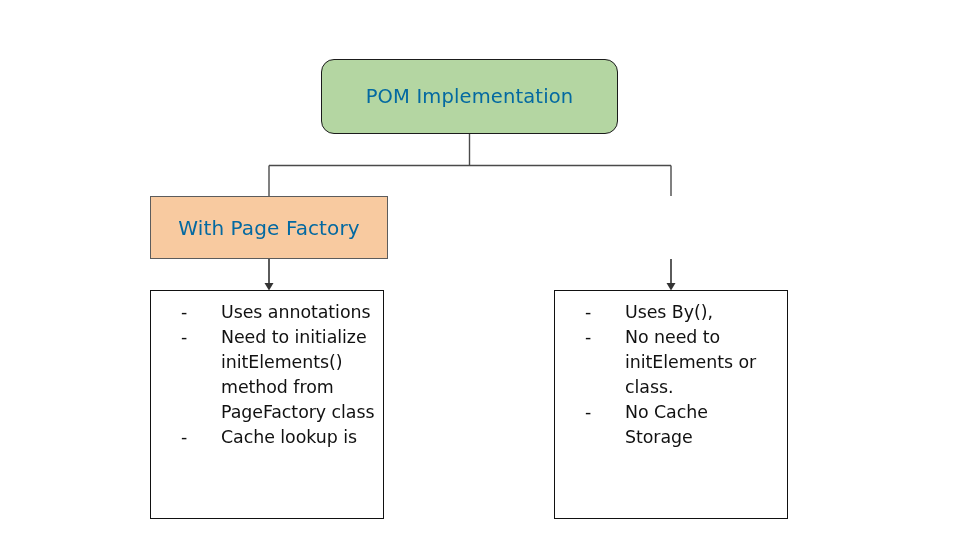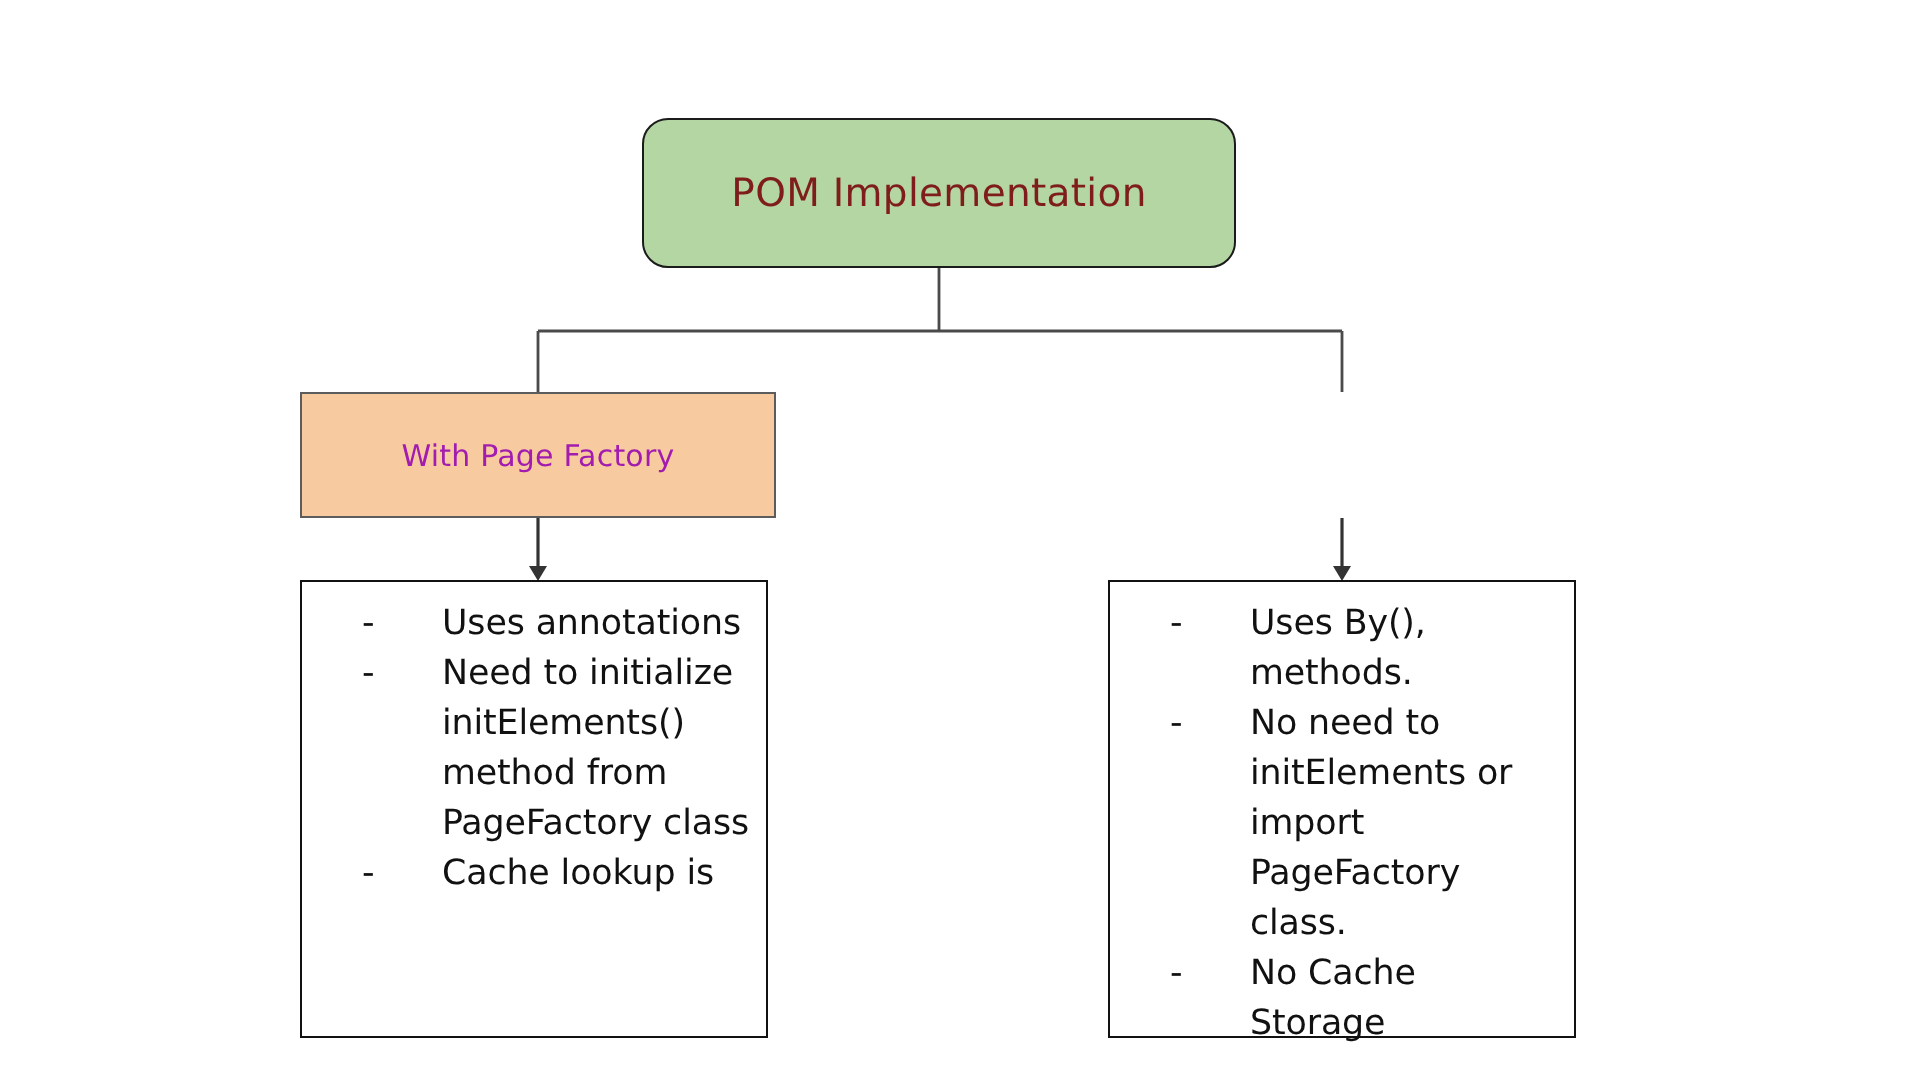--- a/index.html
+++ b/index.html
@@ -40,21 +40,21 @@
     background: #b4d6a2;
     border: 1.6px solid #1b1b1b;
     border-radius: 13px;
     display: flex;
     align-items: center;
     justify-content: center;
     text-align: center;
   }
   .root-node .node-label {
     font-size: 19.5px;
-    color: #7f1d1d;
+    color: #0369a1;
     letter-spacing: 0.15px;
     line-height: 1.2;
   }
 
   
   .branch-node {
     position: absolute;
     top: 196px;
     width: 238px;
     height: 63px;
@@ -62,22 +62,22 @@
     background: #f8caa0;
     border: 1.1px solid #5c5c5c;
     display: flex;
     align-items: center;
     justify-content: center;
     text-align: center;
   }
   .branch-node.left  { left: 150px; }
   .branch-node.right { left: 552px; }
   .branch-node .node-label {
-    font-size: 15px;
-    color: #a21caf;
+    font-size: 20px;
+    color: #0369a1;
     letter-spacing: 0.1px;
     line-height: 1.2;
   }
 
   
   .detail-box {
     position: absolute;
     top: 290px;
     width: 234px;
     height: 229px;
@@ -166,27 +166,25 @@
           <span class="txt"><span>Cache lookup is</span></span>
         </li>
       </ul>
   </div>
 
   <div class="detail-box right">
     <ul class="bullet-list">
         <li class="bullet-item">
           <span class="dash">-</span>
           <span class="txt"><span>Uses By(),</span></span>
-          <span class="txt"><span>methods.</span></span>
         </li>
         <li class="bullet-item">
           <span class="dash">-</span>
           <span class="txt"><span>No need to</span></span>
           <span class="txt"><span>initElements or</span></span>
-          <span class="txt"><span>import PageFactory</span></span>
           <span class="txt"><span>class.</span></span>
         </li>
         <li class="bullet-item">
           <span class="dash">-</span>
           <span class="txt"><span>No Cache Storage</span></span>
         </li>
       </ul>
   </div>
 
 </div>

